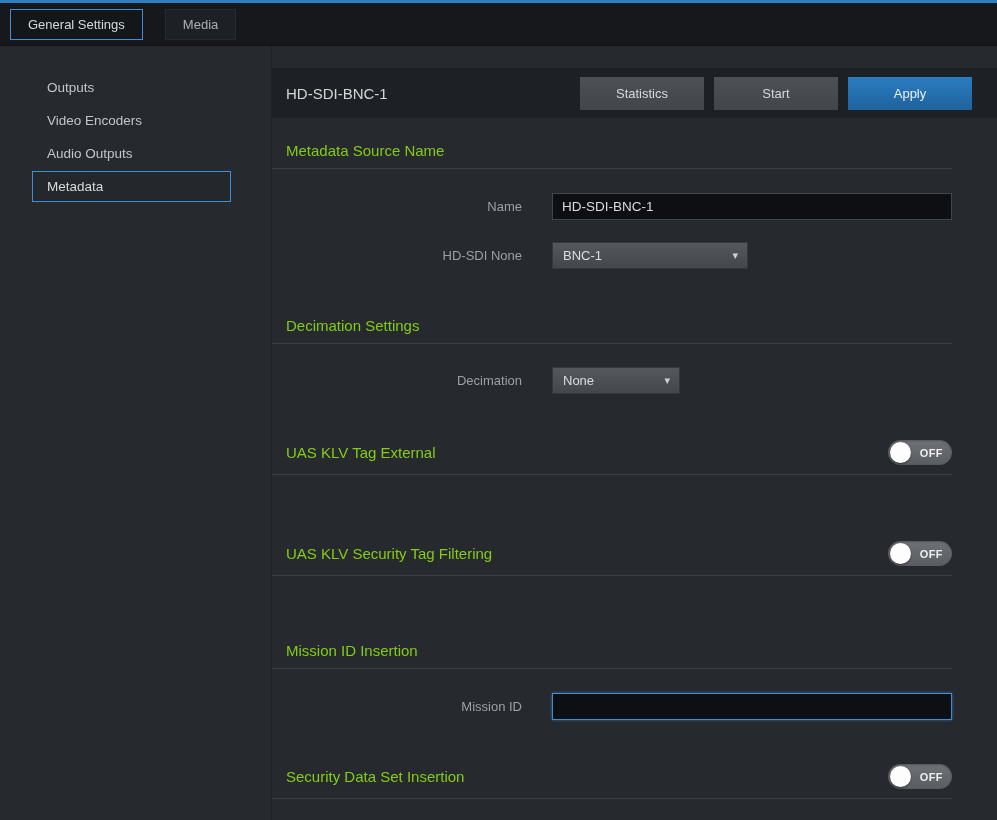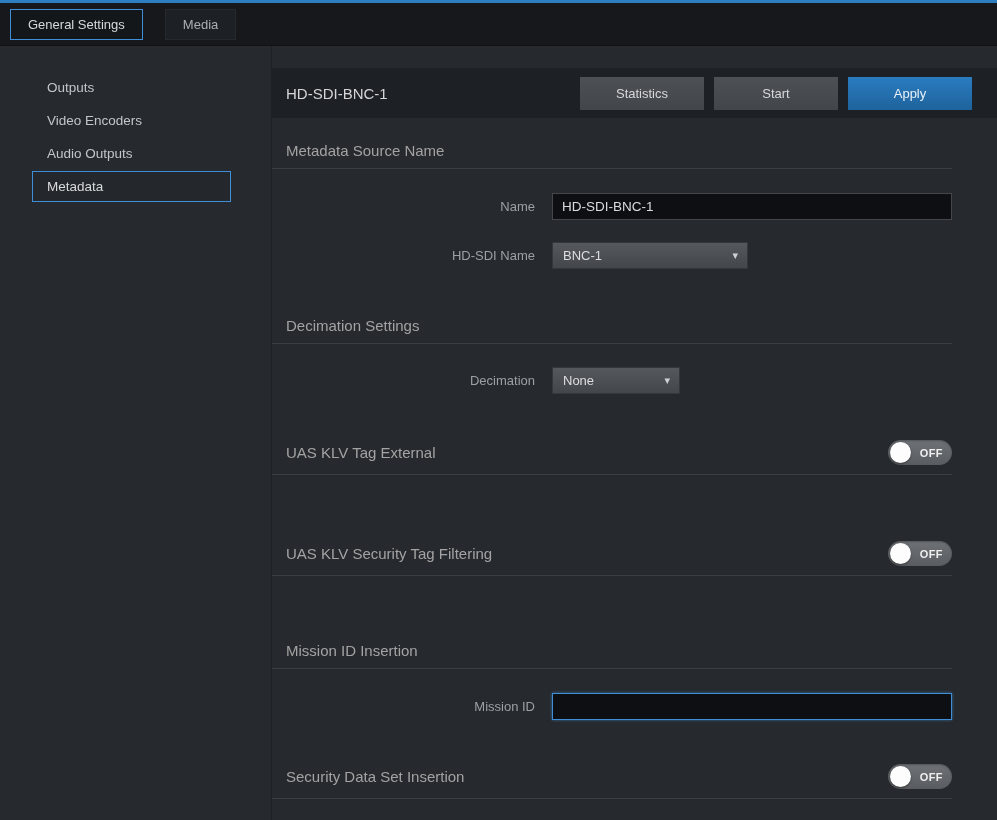--- a/index.html
+++ b/index.html
@@ -45,25 +45,25 @@
     background:linear-gradient(#4d5156,#42454a);
   }
   .btn.primary { background:linear-gradient(#2a7cc0,#1e639c); color:#eaf1f7; }
   .content-body { padding-right:50px; }
   .section { margin-top:24px; }
   .section-head {
     display:flex; align-items:center; justify-content:space-between;
     border-bottom:1px solid #3b3f44; padding:0 0 9px 0;
   }
   .section-head h2 {
-    font-size:15px; font-weight:normal; color:#a3a3a3; padding-left:14px;
+    font-size:15px; font-weight:normal; color:#84cc16; padding-left:14px;
   }
   .form-row { display:flex; align-items:center; }
   .form-row label {
-    width:280px; text-align:right; padding-right:17px;
+    width:280px; text-align:right; padding-right:30px;
     font-size:13px; color:#9ba0a5; flex:none;
   }
   .text-input {
     width:400px; height:27px; background:#0d0f12; border:1px solid #43474c;
     color:#d9dbdd; font-size:13.5px; padding:0 9px;
     font-family:"Liberation Sans", sans-serif;
   }
   .text-input.focused { border:1px solid #3f8fd8; box-shadow:0 0 3px rgba(63,143,216,.65); outline:none; }
   .dropdown {
     height:27px; background:linear-gradient(#55595e,#43464b);
@@ -119,21 +119,21 @@
 
       <section class="section">
         <div class="section-head">
           <h2>Metadata Source Name</h2>
         </div>
         <div class="form-row" style="margin-top:24px;">
           <label>Name</label>
           <input type="text" class="text-input" value="HD-SDI-BNC-1" style="">
         </div>
         <div class="form-row" style="margin-top:22px;">
-          <label>HD-SDI Name</label>
+          <label>HD-SDI None</label>
           <div class="dropdown" style="width:196px;">
             <span>BNC-1</span>
             <span class="caret">▾</span>
           </div>
         </div>
       </section>
 
       <section class="section" style="margin-top:48px;">
         <div class="section-head">
           <h2>Decimation Settings</h2>

